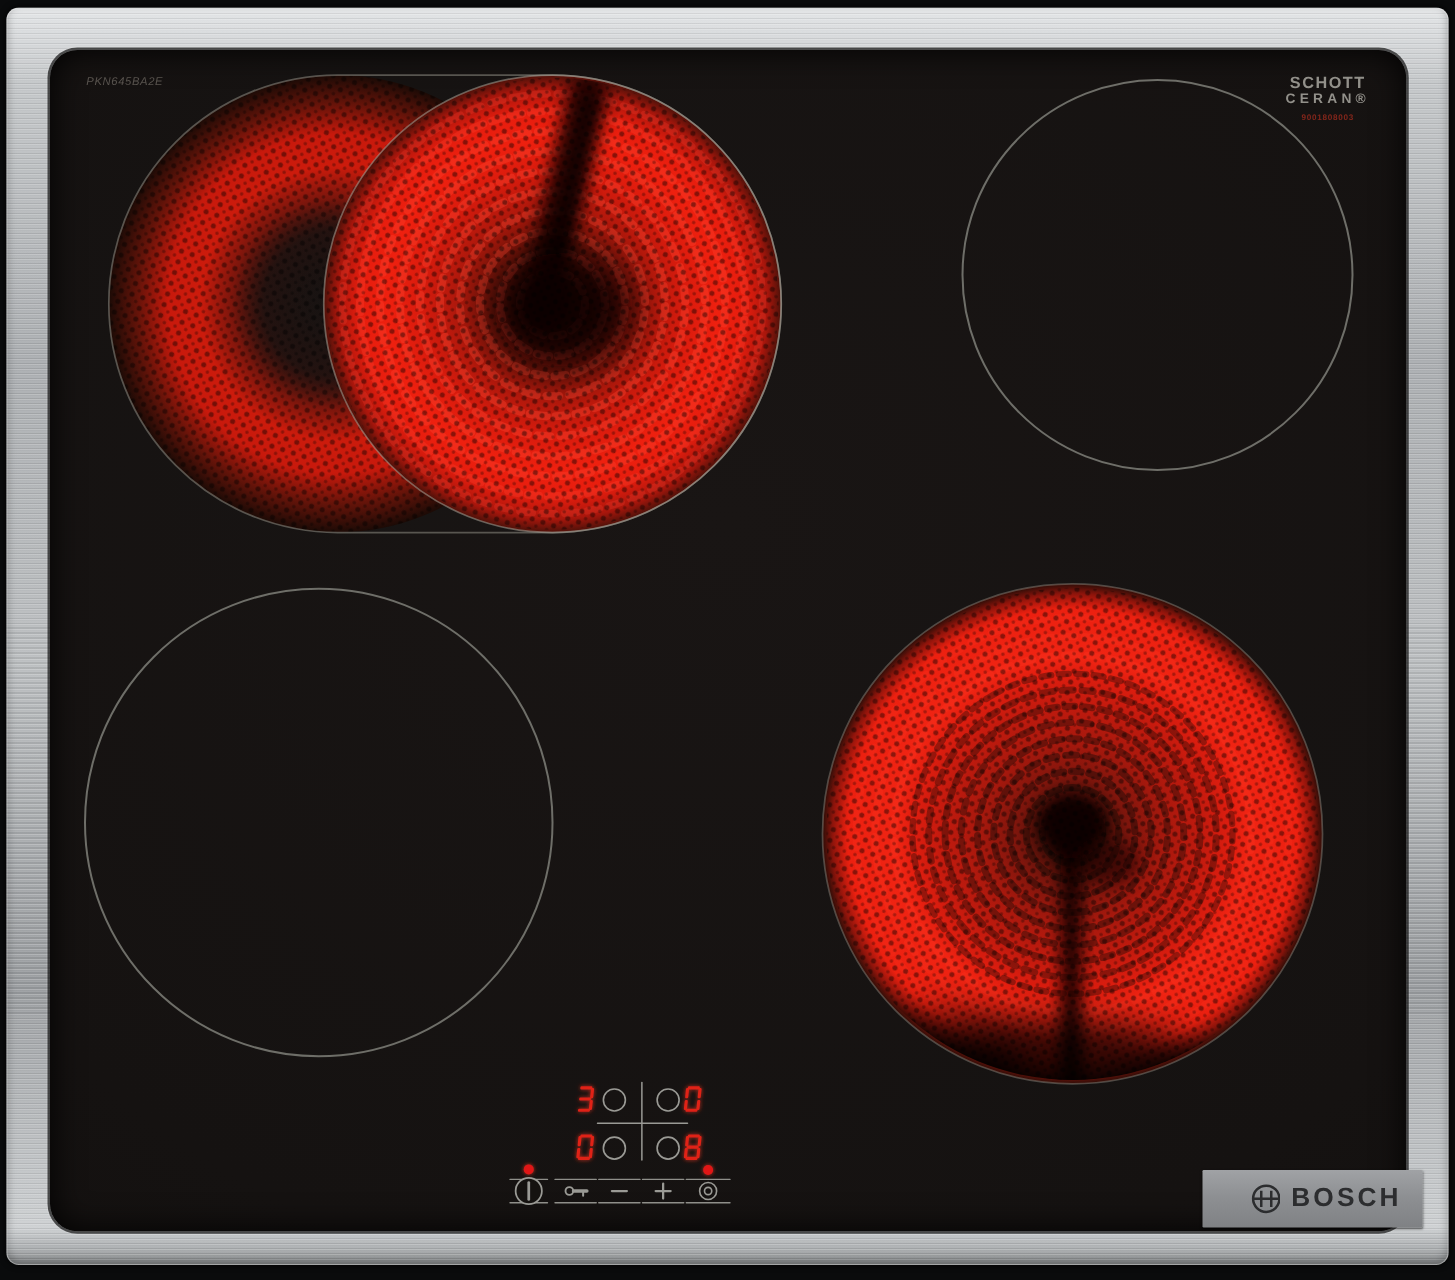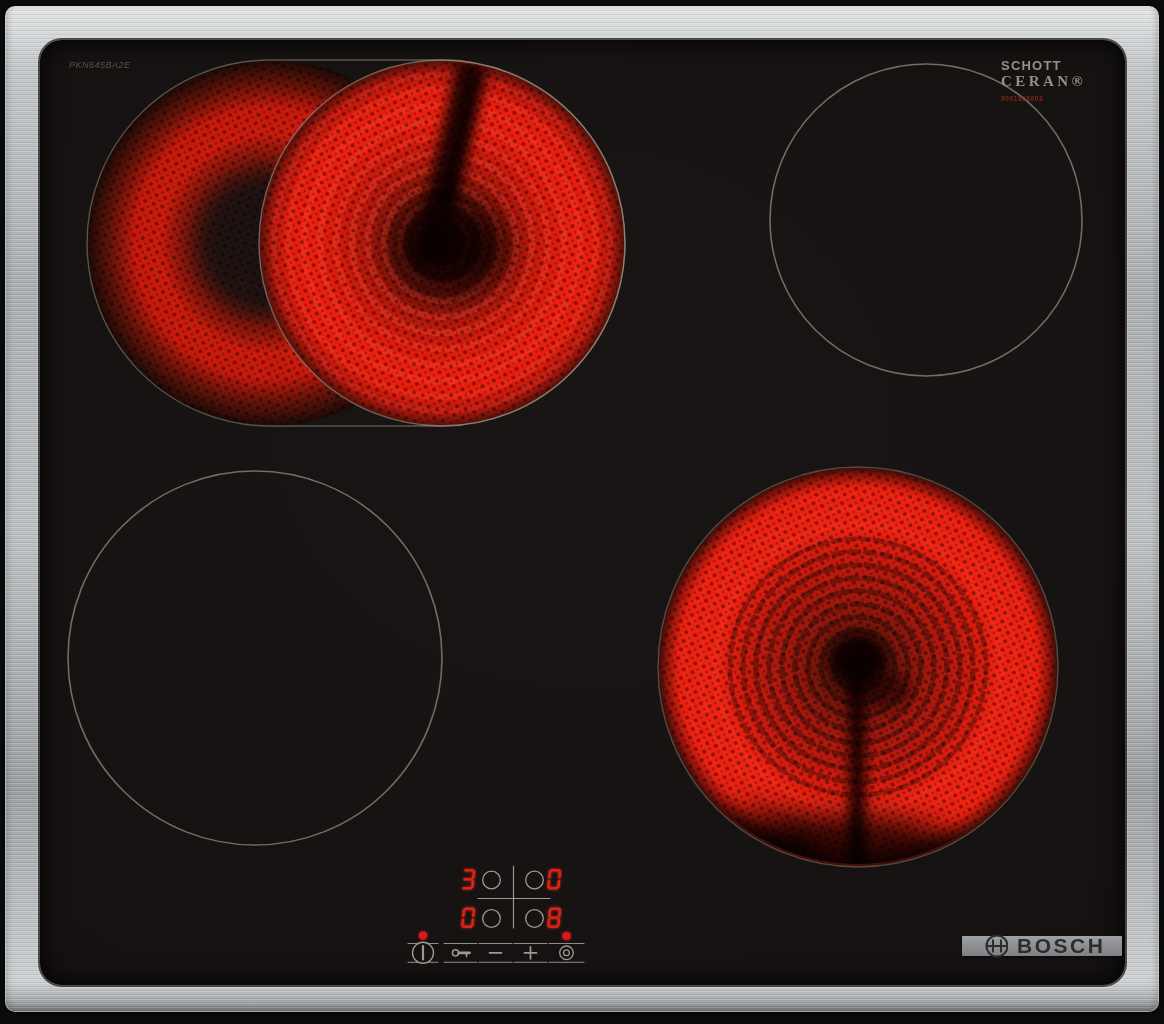--- a/index.html
+++ b/index.html
@@ -29,29 +29,30 @@
     position:absolute;left:40px;top:40px;width:1085px;height:945px;border-radius:22px;
     background:radial-gradient(120% 120% at 50% 40%, #191514 0%, #151211 55%, #100e0d 100%);
     box-shadow:
       0 0 0 2px rgba(0,0,0,.65),
       0 0 0 3px rgba(255,255,255,.10),
       inset 0 0 26px rgba(0,0,0,.95);
   }
   .overlay{position:absolute;left:0;top:0;pointer-events:none;}
   .txt{position:absolute;pointer-events:none;}
   .model{left:69px;top:60px;font-size:9px;letter-spacing:.5px;color:#58534e;font-style:italic;}
-  .schott{right:78px;top:59px;text-align:left;color:#92908a;line-height:1.0;}
+  .schott{right:68px;top:59px;text-align:center;color:#92908a;line-height:1.0;}
   .schott .l1{font-size:13px;font-weight:bold;letter-spacing:1.2px;}
-  .schott .l2{font-size:15px;font-weight:bold;letter-spacing:3.4px;margin-top:2px;font-family:Liberation Serif, serif;}
+  .schott .l2{font-size:11px;font-weight:bold;letter-spacing:3.4px;margin-top:2px;}
   .schott .serial{font-size:6.5px;font-weight:bold;color:#84261b;letter-spacing:.6px;margin-top:7px;}
   .bosch-bar{
-    position:absolute;left:962px;top:936px;width:160px;height:20px;
+    position:absolute;left:962px;top:936px;width:160px;height:46px;
     background:linear-gradient(180deg,#a0a2a5 0%,#8e9093 45%,#7f8184 100%);
     display:flex;align-items:center;border-radius:1px;
     box-shadow:0 1px 2px rgba(0,0,0,.6);
+    padding-left:16px;
   }
   .bosch-bar .word{
     font-size:21px;font-weight:bold;letter-spacing:2.5px;color:#2c2d2f;margin-left:9px;
   }
 </style>
 </head>
 <body>
 
 <div class="frame"></div>
 <div class="glass"></div>

